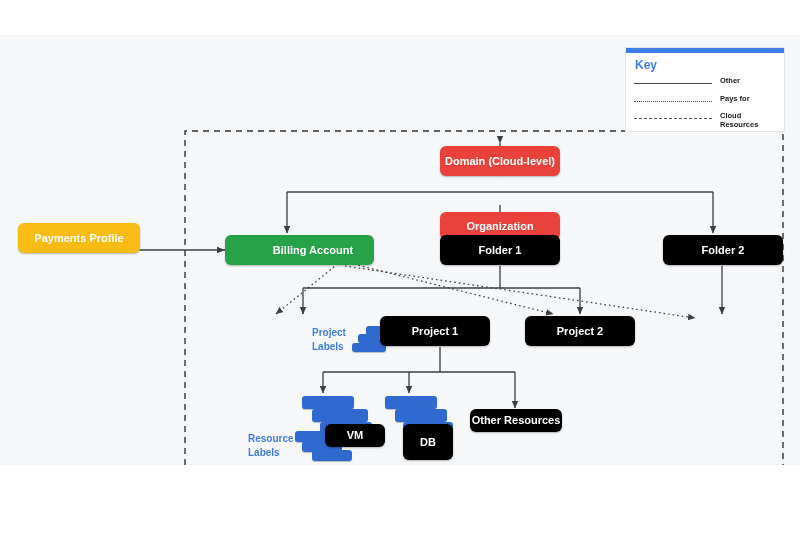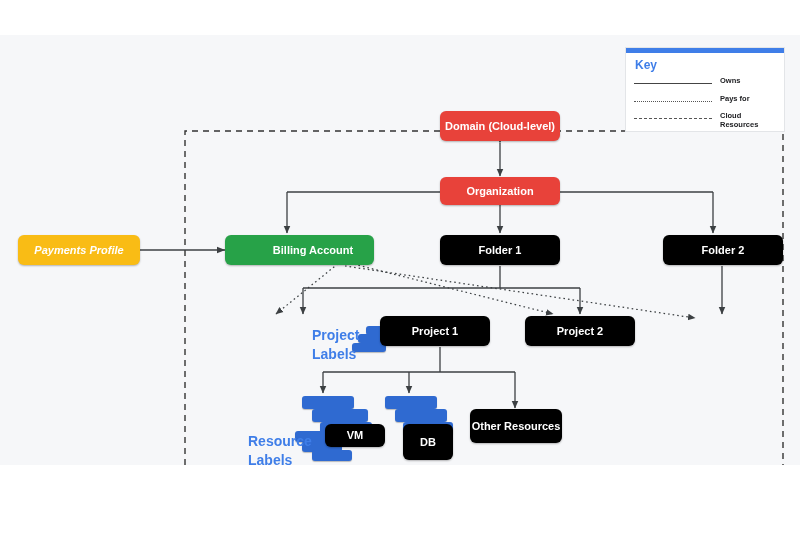--- a/index.html
+++ b/index.html
@@ -8,21 +8,21 @@
   #slide{position:absolute;left:0;top:35px;width:800px;height:430px;background:#f6f7f9;}
   #stage{position:absolute;left:0;top:0;width:800px;height:533px;}
 
   .title{position:absolute;left:16px;top:61px;font-size:21px;color:#3c4043;
          letter-spacing:.2px;font-family:"Liberation Sans",sans-serif;}
 
   
   .node{position:absolute;border-radius:6px;display:flex;align-items:center;
         justify-content:center;color:#fff;font-weight:bold;font-size:11px;
         box-shadow:0 1px 2px rgba(0,0,0,.28);text-align:center;line-height:1.1;z-index:6;}
-  .n-red{background:#e8423a;}
+  .n-red{background:#e8423a;margin-top:35px;}
   .n-blue{background:#000000;}
   .n-green{background:#27a248;}
   .n-yellow{background:#f9bc15;}
 
   
   #key{position:absolute;left:625px;top:47px;width:158px;height:83px;background:#ffffff;
        border:1px solid #e3e5e8;z-index:12;}
   #key .topbar{position:absolute;left:0;top:0;width:158px;height:5px;background:#3f7ee8;}
   #key .kttl{position:absolute;left:9px;top:10px;font-size:12px;color:#3f7ee8;font-weight:bold;}
   .krow{position:absolute;left:8px;width:148px;height:16px;}
@@ -30,21 +30,21 @@
   .klbl{position:absolute;left:86px;top:0px;font-size:7.5px;font-weight:bold;color:#202124;
         line-height:1.25;}
   .ln-solid{border-top:1.3px solid #444;}
   .ln-dot{border-top:1.6px dotted #555;}
   .ln-dash{border-top:1.4px dashed #555;}
 
   
   .stack{position:absolute;z-index:5;}
   .stack i{position:absolute;display:block;background:#2f6ad1;border-radius:3px;
            box-shadow:0 1px 1px rgba(0,0,0,.25);}
-  .sidelbl{position:absolute;font-size:14px;font-weight:bold;color:#3f7ee8;
+  .sidelbl{position:absolute;font-size:10px;font-weight:bold;color:#3f7ee8;
            line-height:1.35;z-index:7;text-align:left;}
 
   svg#wires{position:absolute;left:0;top:0;width:800px;height:533px;z-index:3;}
   svg#bounds{position:absolute;left:0;top:0;width:800px;height:533px;z-index:2;}
 </style>
 </head>
 <body>
 
 <div id="stage">
 
@@ -97,21 +97,21 @@
   </svg>
 
   <div class="node n-red" style="left:440px;top:111px;width:120px;height:30px;">
     <span>Domain (Cloud-level)</span>
   </div>
 
   <div class="node n-red" style="left:440px;top:177px;width:120px;height:28px;">
     <span>Organization</span>
   </div>
 
-  <div class="node n-yellow" style="left:18px;top:235px;width:122px;height:30px;font-style:italic;">
+  <div class="node n-yellow" style="left:18px;top:223px;width:122px;height:30px;">
     <span>Payments Profile</span>
   </div>
 
   <div class="node n-green" style="left:225px;top:235px;width:122px;height:30px;padding-left:27px;">
     <span>Billing Account</span>
   </div>
 
   <div class="node n-blue" style="left:440px;top:235px;width:120px;height:30px;">
     <span>Folder 1</span>
   </div>
@@ -130,21 +130,21 @@
 
 
   <div class="node n-blue" style="left:325px;top:424px;width:60px;height:23px;">
     <span>VM</span>
   </div>
 
   <div class="node n-blue" style="left:403px;top:424px;width:50px;height:36px;border-radius:6px;">
     <span>DB</span>
   </div>
 
-  <div class="node n-blue" style="left:470px;top:409px;width:92px;height:34px;">
+  <div class="node n-blue" style="left:470px;top:409px;width:92px;height:23px;">
     <span>Other Resources</span>
   </div>
 
   <div class="stack" style="left:352px;top:326px;width:54px;height:28px;">
     <i style="left:14px;top:0px;width:38px;height:9px;"></i>
     <i style="left:6px;top:8px;width:40px;height:9px;"></i>
     <i style="left:0px;top:17px;width:34px;height:9px;"></i>
   </div>
   <div class="sidelbl" style="left:312px;top:326px;width:44px;">
     <div>Project</div>
@@ -170,21 +170,21 @@
     <div>Resource</div>
     <div>Labels</div>
   </div>
 
   <div id="key">
     <div class="topbar"></div>
     <div class="kttl">Key</div>
 
     <div class="krow" style="top:28px;">
       <span class="kline ln-solid"></span>
-      <span class="klbl">Owns</span>
+      <span class="klbl">Other</span>
     </div>
 
     <div class="krow" style="top:63px;">
       <span class="kline ln-dash"></span>
       <span class="klbl" style="width:58px;">Cloud Resources</span>
     </div>
 
     <div class="krow" style="top:46px;">
       <span class="kline ln-dot"></span>
       <span class="klbl">Pays for</span>

